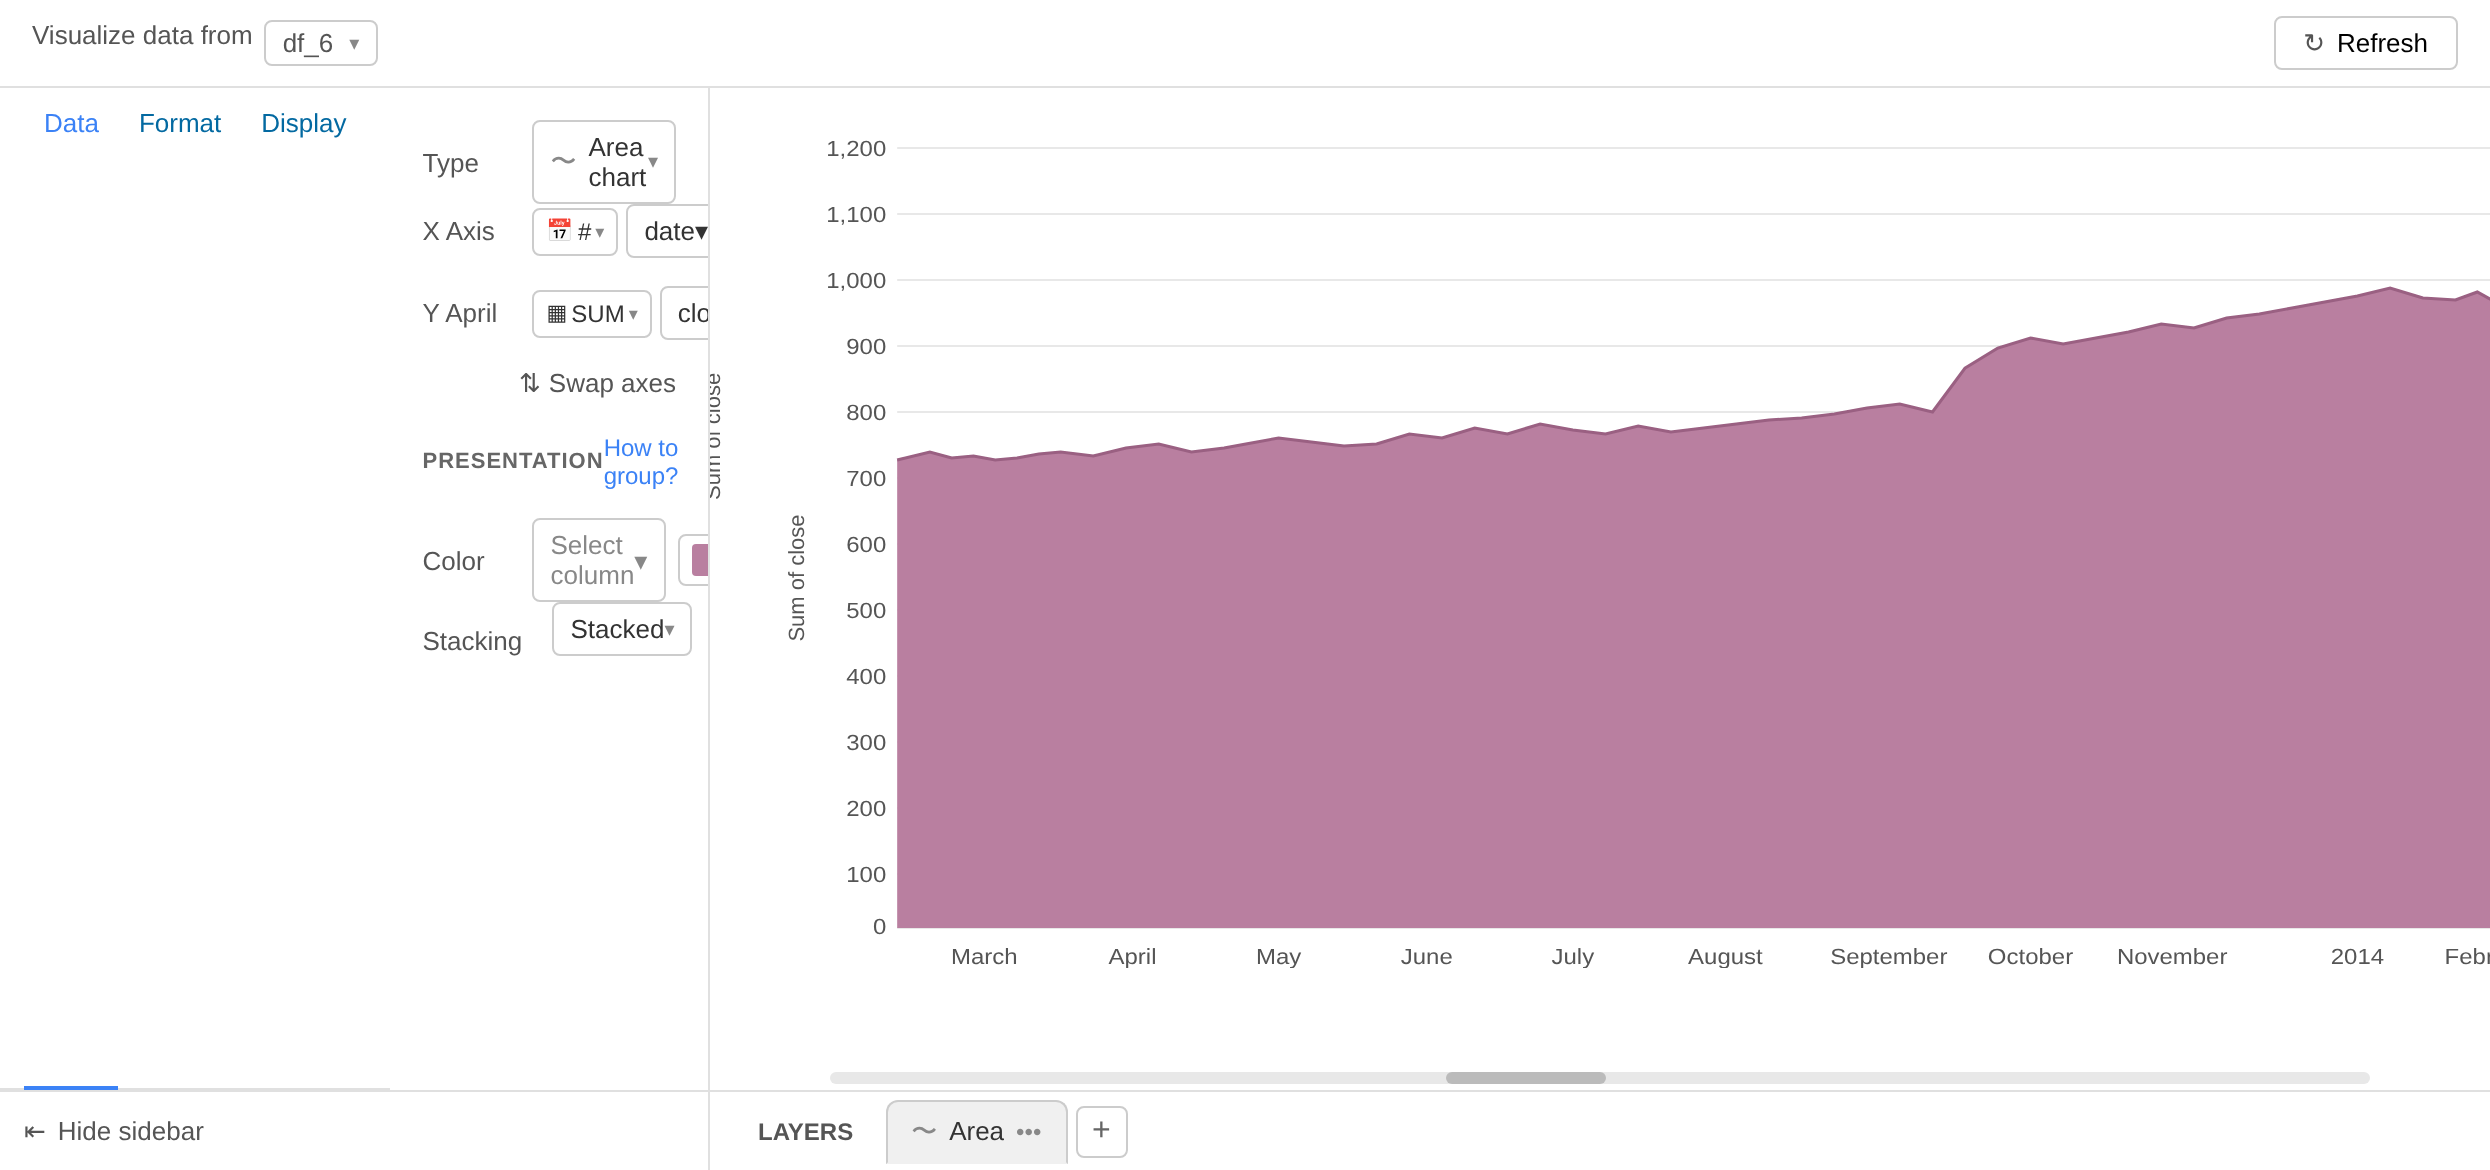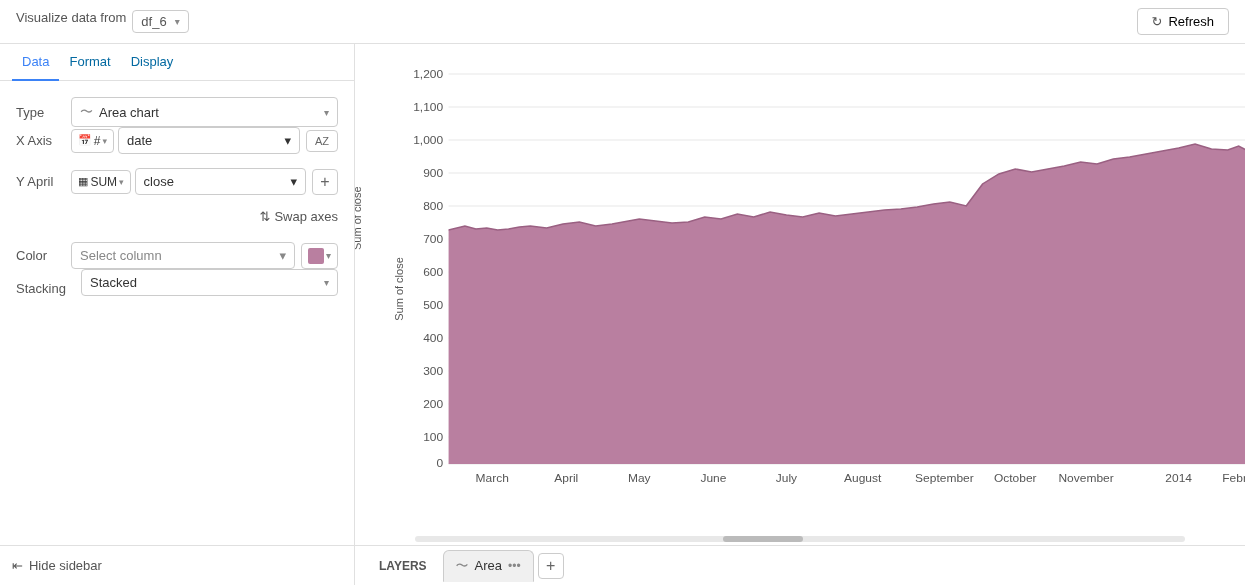--- a/index.html
+++ b/index.html
@@ -21,21 +21,21 @@
       display: flex; align-items: center; gap: 6px;
       border: 1px solid #ccc; border-radius: 4px; padding: 5px 14px;
       background: #fff; cursor: pointer; font-size: 13px;
     }
     .refresh-btn .refresh-icon { font-size: 13px; color: #555; }
 
     
     .main-layout { display: flex; height: calc(585px - 44px - 40px); }
 
     
-    .sidebar { width: 355px; border-right: 1px solid #e0e0e0; display: flex; flex-direction: column; overflow: hidden; }
+    .sidebar { width: 355px; border-right: 1px solid #e0e0e0; display: flex; flex-direction: row; overflow: hidden; }
     .sidebar-tabs { display: flex; border-bottom: 1px solid #e0e0e0; padding: 0 12px; }
     .sidebar-tab {
       padding: 10px 10px; font-size: 13px; cursor: pointer; color: #0369a1;
       border-bottom: 2px solid transparent; margin-bottom: -1px;
     }
     .sidebar-tab.active { color: #3b82f6; border-bottom-color: #3b82f6; font-weight: 500; }
 
     .sidebar-content { padding: 16px 16px; flex: 1; overflow-y: auto; }
 
     
@@ -201,20 +201,24 @@
         <button class="plus-btn">+</button>
       </div>
 
       <div class="swap-row">
         <button class="swap-btn">
           <span>⇅</span>
           <span>Swap axes</span>
         </button>
       </div>
 
+      <div class="section-header">
+        <span class="section-title">PRESENTATION</span>
+        <span class="how-to-link">How to group?</span>
+      </div>
 
       <div class="color-row">
         <span class="color-label">Color</span>
         <div class="color-select">
           <span>Select column</span>
           <span class="chevron">▾</span>
         </div>
         <div class="color-swatch-btn">
           <div class="color-swatch"></div>
           <span class="swatch-chevron">▾</span>

